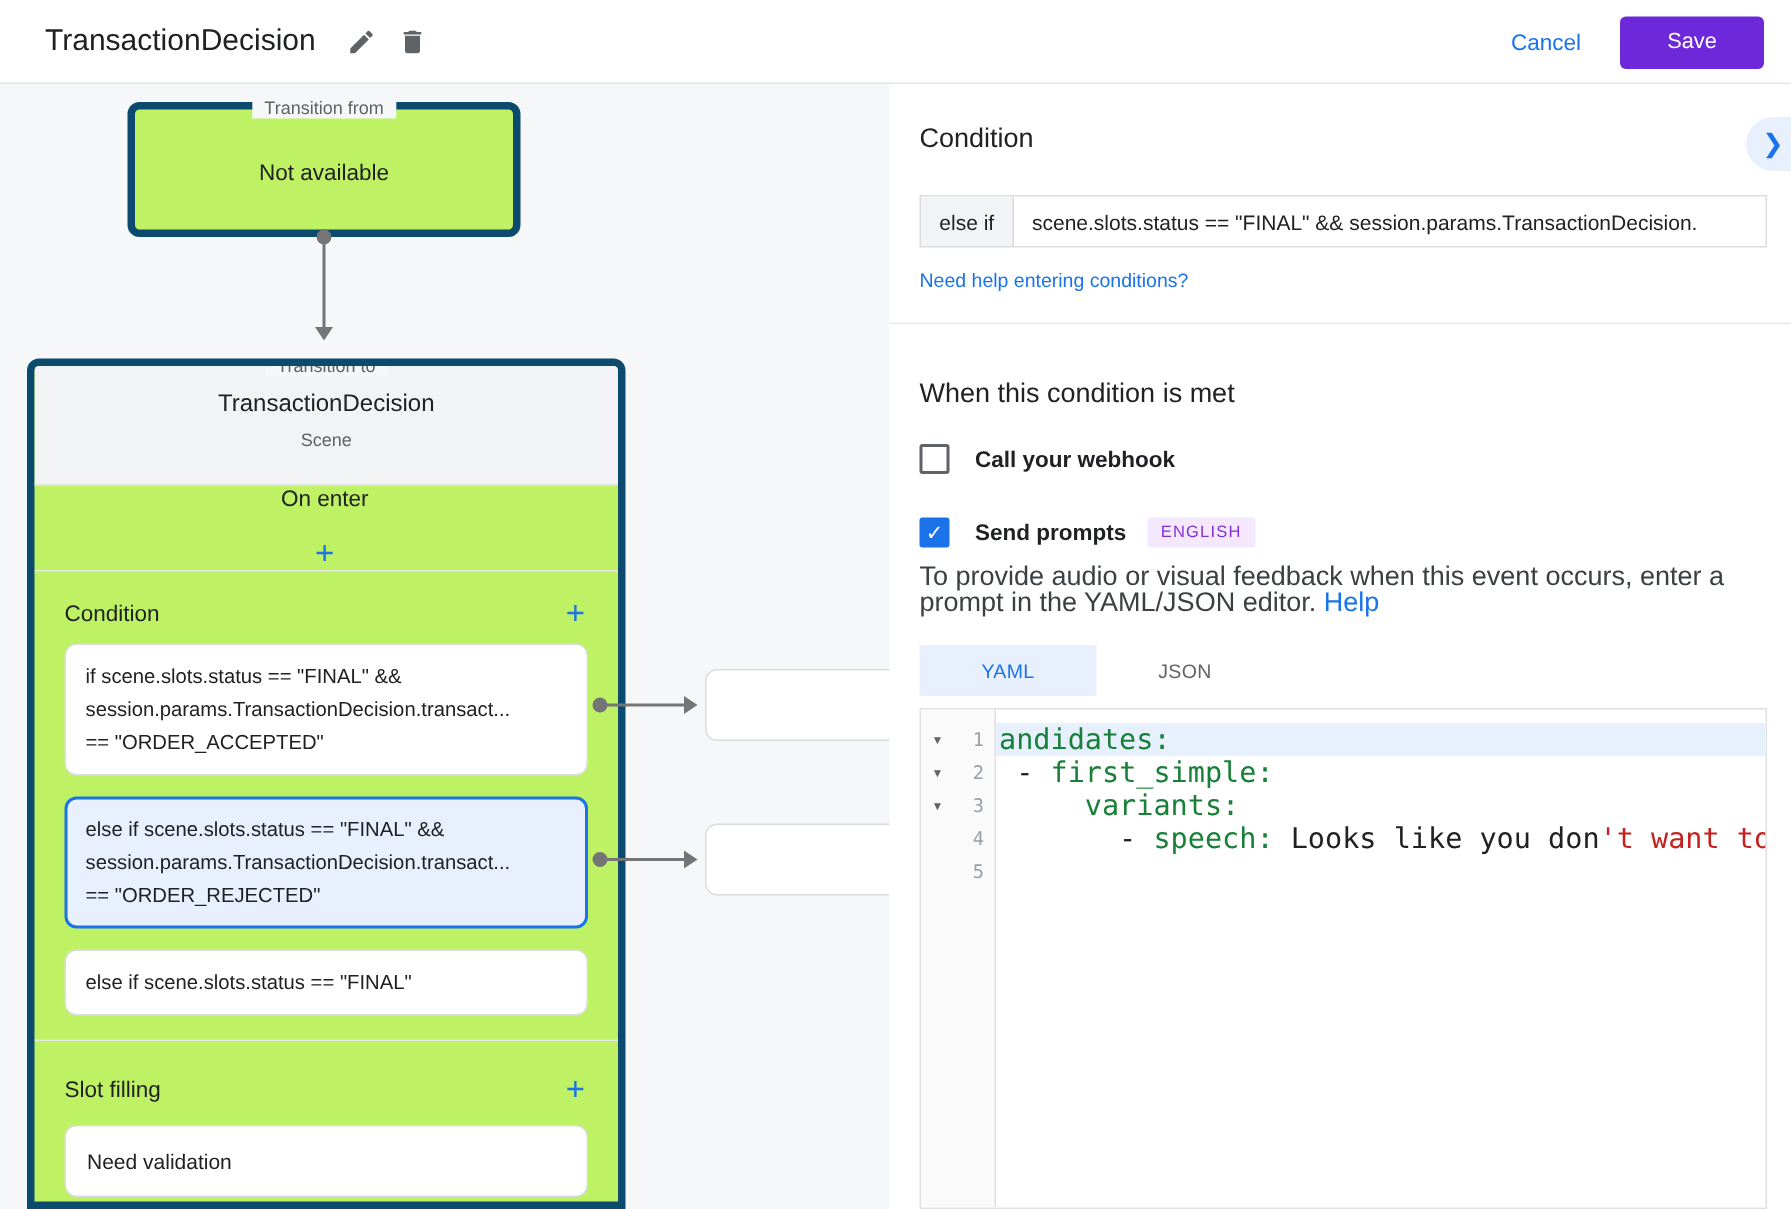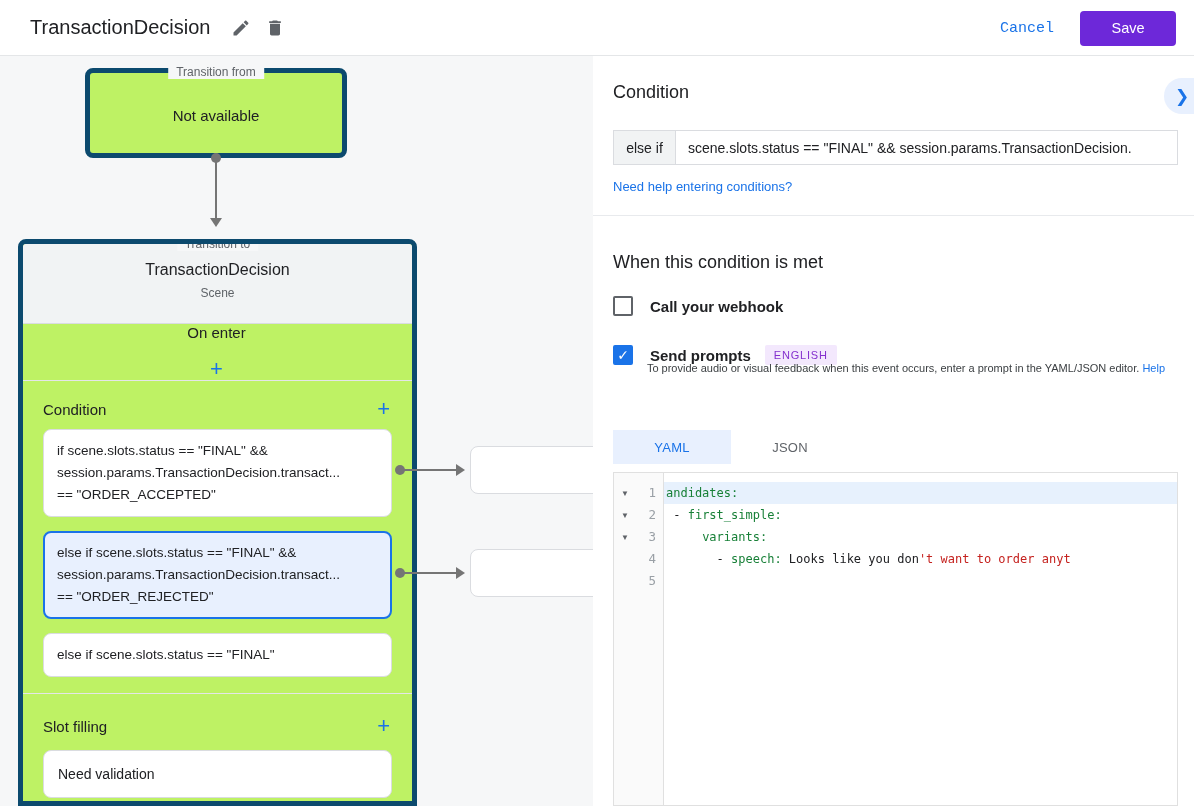--- a/index.html
+++ b/index.html
@@ -6,21 +6,21 @@
   html,body { width:1194px; height:806px; font-family:"Liberation Sans","DejaVu Sans",sans-serif; background:#fff; overflow:hidden; }
   .app { position:relative; width:1194px; height:806px; background:#fff; }
 
   
   .header { position:absolute; left:0; top:0; width:1194px; height:56px; background:#fff; border-bottom:1px solid #e4e6e8; z-index:30; display:flex; align-items:center; }
   .header-title { margin-left:30px; font-size:20px; color:#202124; }
   .icon-btn { width:34px; height:34px; display:flex; align-items:center; justify-content:center; border:none; background:transparent; cursor:pointer; }
   .icon-btn svg { width:20px; height:20px; fill:#5f6368; }
   .edit-btn { margin-left:14px; }
   .header-actions { position:absolute; right:18px; top:0; height:56px; display:flex; align-items:center; gap:26px; }
-  .cancel-link { color:#1a73e8; font-size:15px; font-weight:500; background:none; border:none; cursor:pointer; font-family:Liberation Mono, monospace; }
+  .cancel-link { color:#1a73e8; font-size:15px; font-weight:500; background:none; border:none; cursor:pointer; font-family:Liberation Sans, sans-serif; }
   .save-btn { width:96px; height:35px; background:#6d28d9; color:#fff; border:none; border-radius:4px; font-size:14.5px; font-weight:500; cursor:pointer; font-family:inherit; }
 
   
   .canvas { position:absolute; left:0; top:56px; width:593px; height:750px; background:#f6f7f8; overflow:hidden; z-index:10; }
   .fieldset-box { position:absolute; background:#bef264; border:5px solid #0c4a6e; border-radius:8px; }
   .legend { position:absolute; top:-8px; left:50%; transform:translateX(-50%); background:#f6f7f8; padding:0 8px; font-size:12px; color:#5f6368; white-space:nowrap; }
   .tfrom { left:85px; top:12px; width:262px; height:90px; }
   .tfrom-content { position:absolute; top:34px; width:100%; text-align:center; font-size:15px; color:#202124; }
 
   .dot { position:absolute; width:10px; height:10px; border-radius:50%; background:#757575; }
@@ -58,35 +58,35 @@
   .cond-prefix { width:62px; background:#f1f3f4; border-right:1px solid #dadce0; display:flex; align-items:center; justify-content:center; font-size:14px; color:#202124; flex:none; }
   .cond-value { flex:1; border:none; outline:none; padding:0 2px 0 12px; font-size:14px; color:#202124; white-space:nowrap; overflow:hidden; display:flex; align-items:center; font-family:inherit; }
   .help-link { position:absolute; left:20px; top:123px; font-size:13px; color:#1a73e8; text-decoration:none; cursor:pointer; }
   .panel-divider { position:absolute; left:0; top:159px; width:601px; height:1px; background:#e8eaed; }
   .panel-h2 { position:absolute; left:20px; top:196px; font-size:18px; color:#202124; font-weight:400; }
   .check-row { position:absolute; left:20px; display:flex; align-items:center; }
   .checkbox { width:20px; height:20px; border:2px solid #5f6368; border-radius:2px; background:#fff; flex:none; cursor:pointer; }
   .checkbox.checked { background:#1a73e8; border-color:#1a73e8; display:flex; align-items:center; justify-content:center; color:#fff; font-size:14px; font-weight:bold; }
   .check-label { margin-left:17px; font-size:15px; font-weight:700; color:#202124; }
   .lang-badge { margin-left:14px; background:#f3e8fd; color:#8430ce; font-size:11px; font-weight:500; letter-spacing:0.8px; padding:4px 9px; border-radius:2px;text-align:right; }
-  .prompt-help { position:absolute; left:20px; top:304px; width:552px; font-size:11px; color:#3c4043; line-height:17px;text-align:right; }
+  .prompt-help { position:absolute; left:20px; top:320px; width:552px; font-size:18px; color:#3c4043; line-height:17px; }
   .prompt-help a { color:#1a73e8; text-decoration:none; cursor:pointer; }
 
   .tabs { position:absolute; left:20px; top:374px; display:flex; }
   .tab { width:118px; height:34px; display:flex; align-items:center; justify-content:center; font-size:13px; font-weight:500; letter-spacing:0.25px; color:#5f6368; cursor:pointer; }
   .tab.active { background:#e8f0fe; color:#1a73e8; }
 
   
   .editor { position:absolute; left:20px; top:416px; width:565px; height:334px; border:1px solid #e0e0e0; display:flex; background:#fff; overflow:hidden; }
   .fold-col { width:22px; padding-top:9px; background:#fafafa; flex:none; }
   .num-col { width:28px; padding-top:9px; background:#fafafa; border-right:1px solid #e0e0e0; flex:none; }
   .code-col { flex:1; padding-top:9px; overflow:hidden; }
   .fold-cell { height:22px; display:flex; align-items:center; justify-content:center; font-size:8px; color:#5f6368; cursor:pointer; }
   .num-cell { height:22px; line-height:22px; text-align:right; padding-right:7px; font-size:12.5px; color:#9aa0a6; font-family:"DejaVu Sans Mono",monospace; }
-  .code-line { height:22px; line-height:22px; white-space:pre; font-family:"DejaVu Sans Mono",monospace; font-size:12px; padding-left:2px; }
+  .code-line { height:22px; line-height:22px; white-space:pre; font-family:"DejaVu Sans Mono",monospace; font-size:19px; padding-left:2px; }
   .code-line.hl { background:#e7f1fd; }
   .tok-key { color:#188038; }
   .tok-plain { color:#202124; }
   .tok-string { color:#c5221f; }
 </style>
 </head>
 <body>
 
 <div class="app">
 

